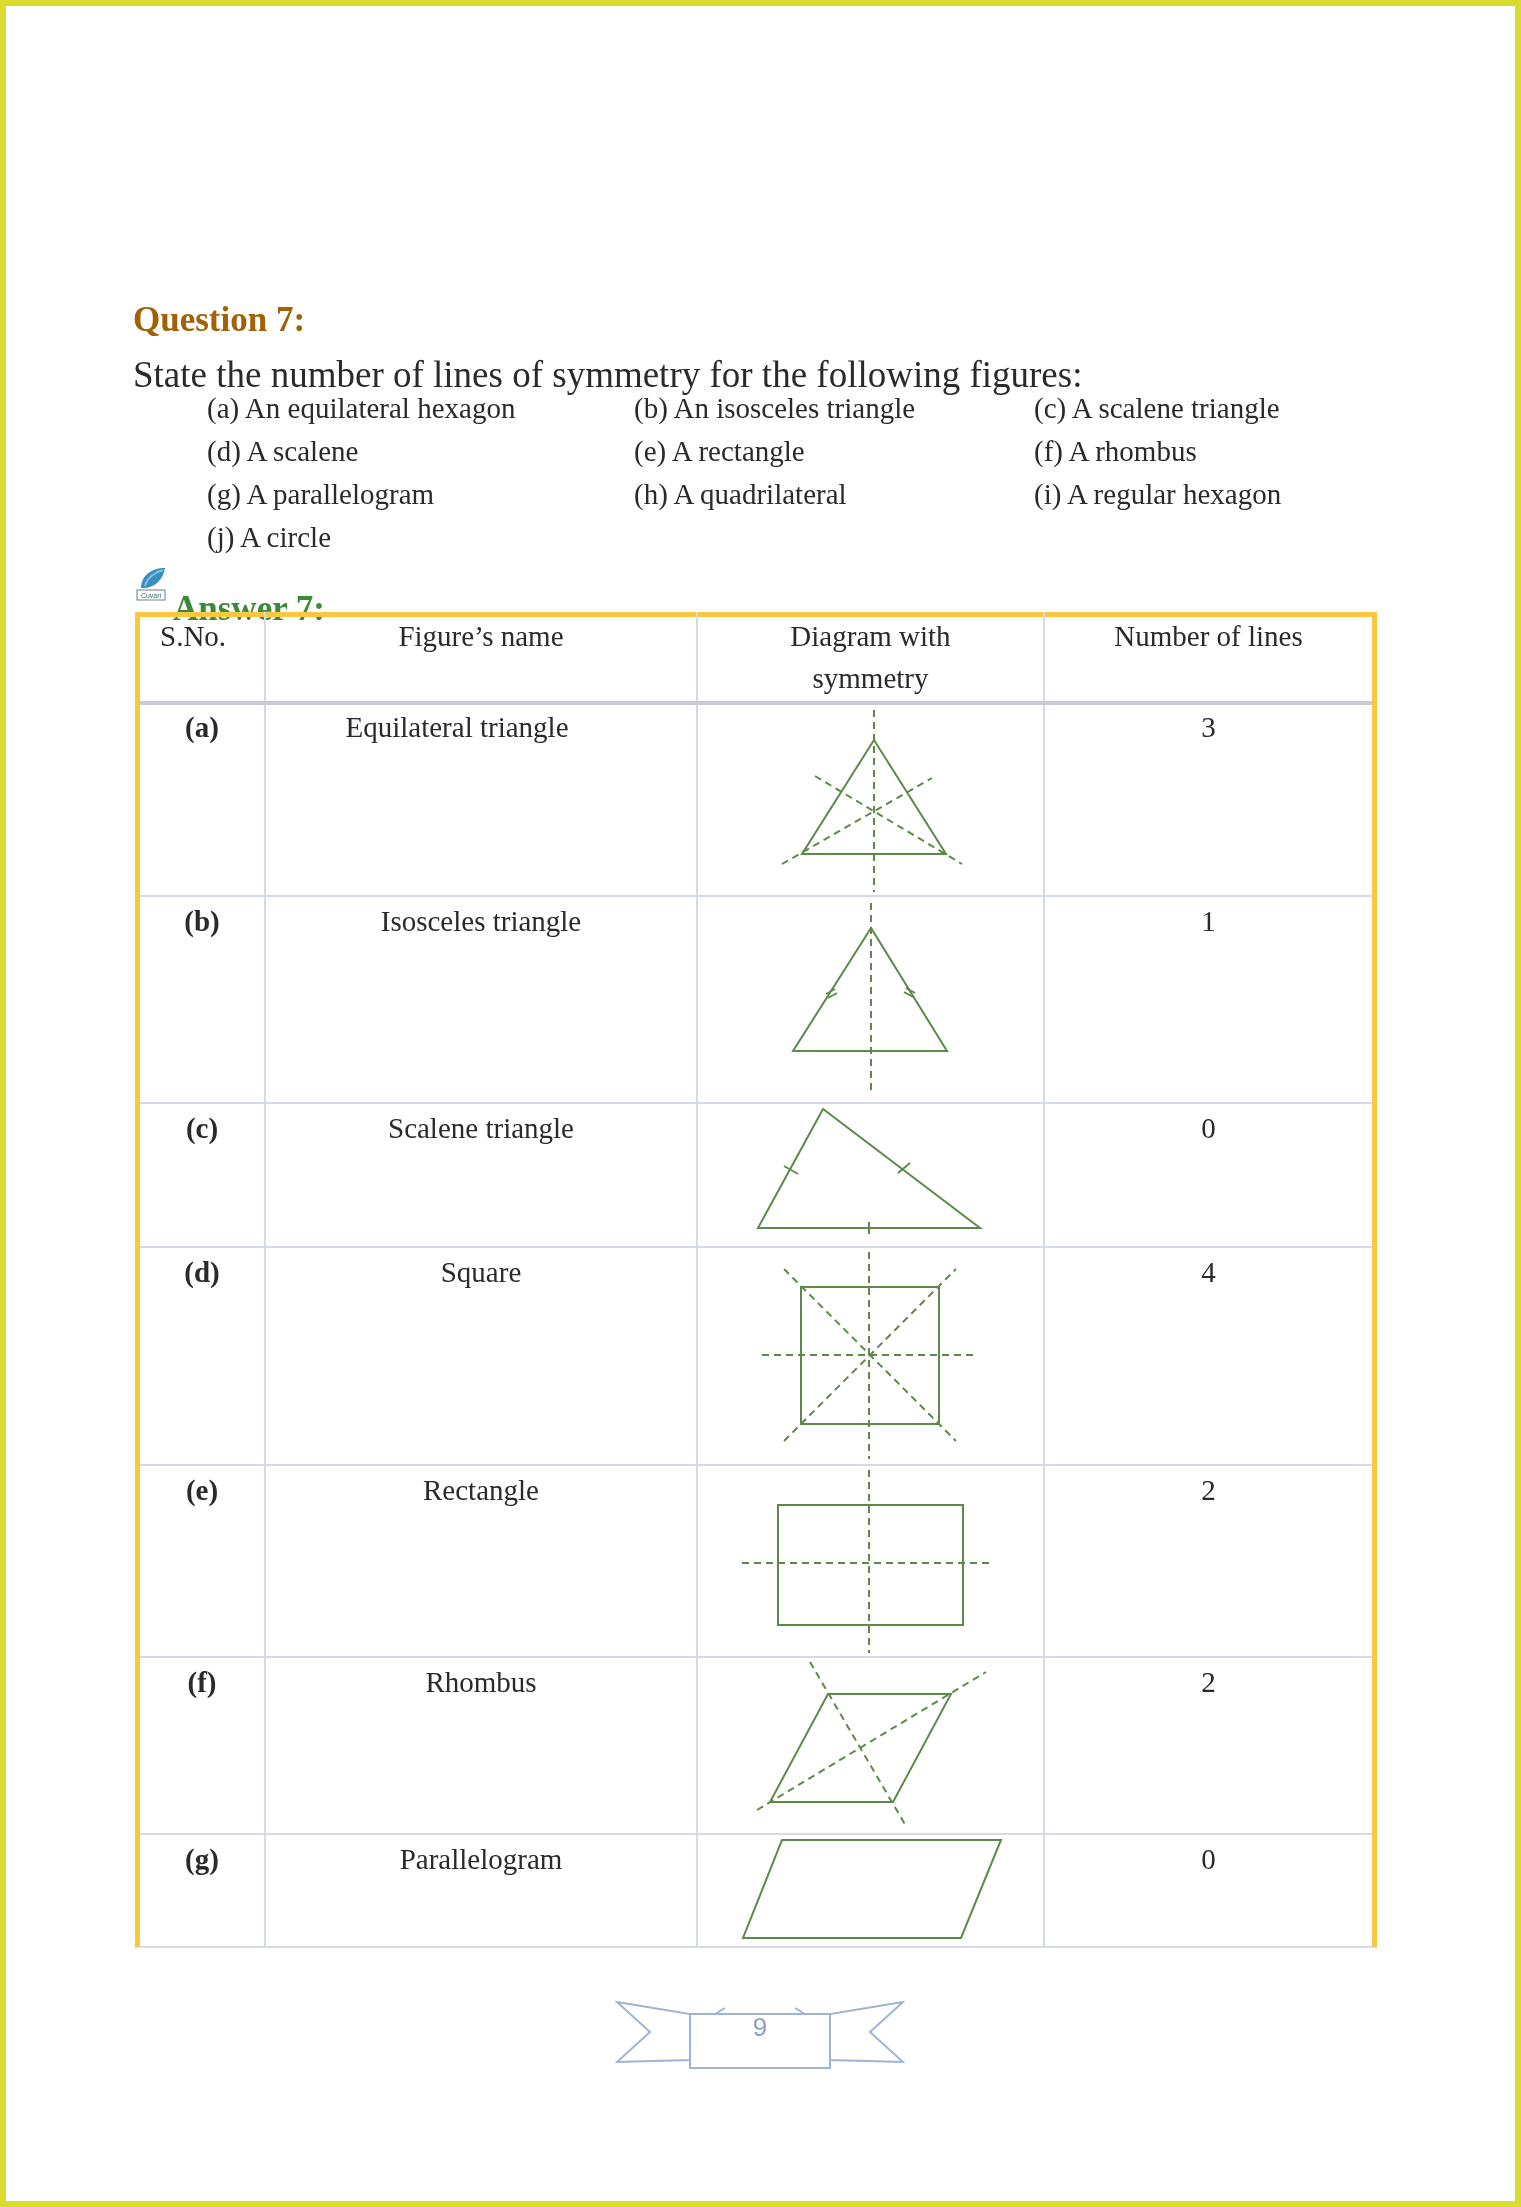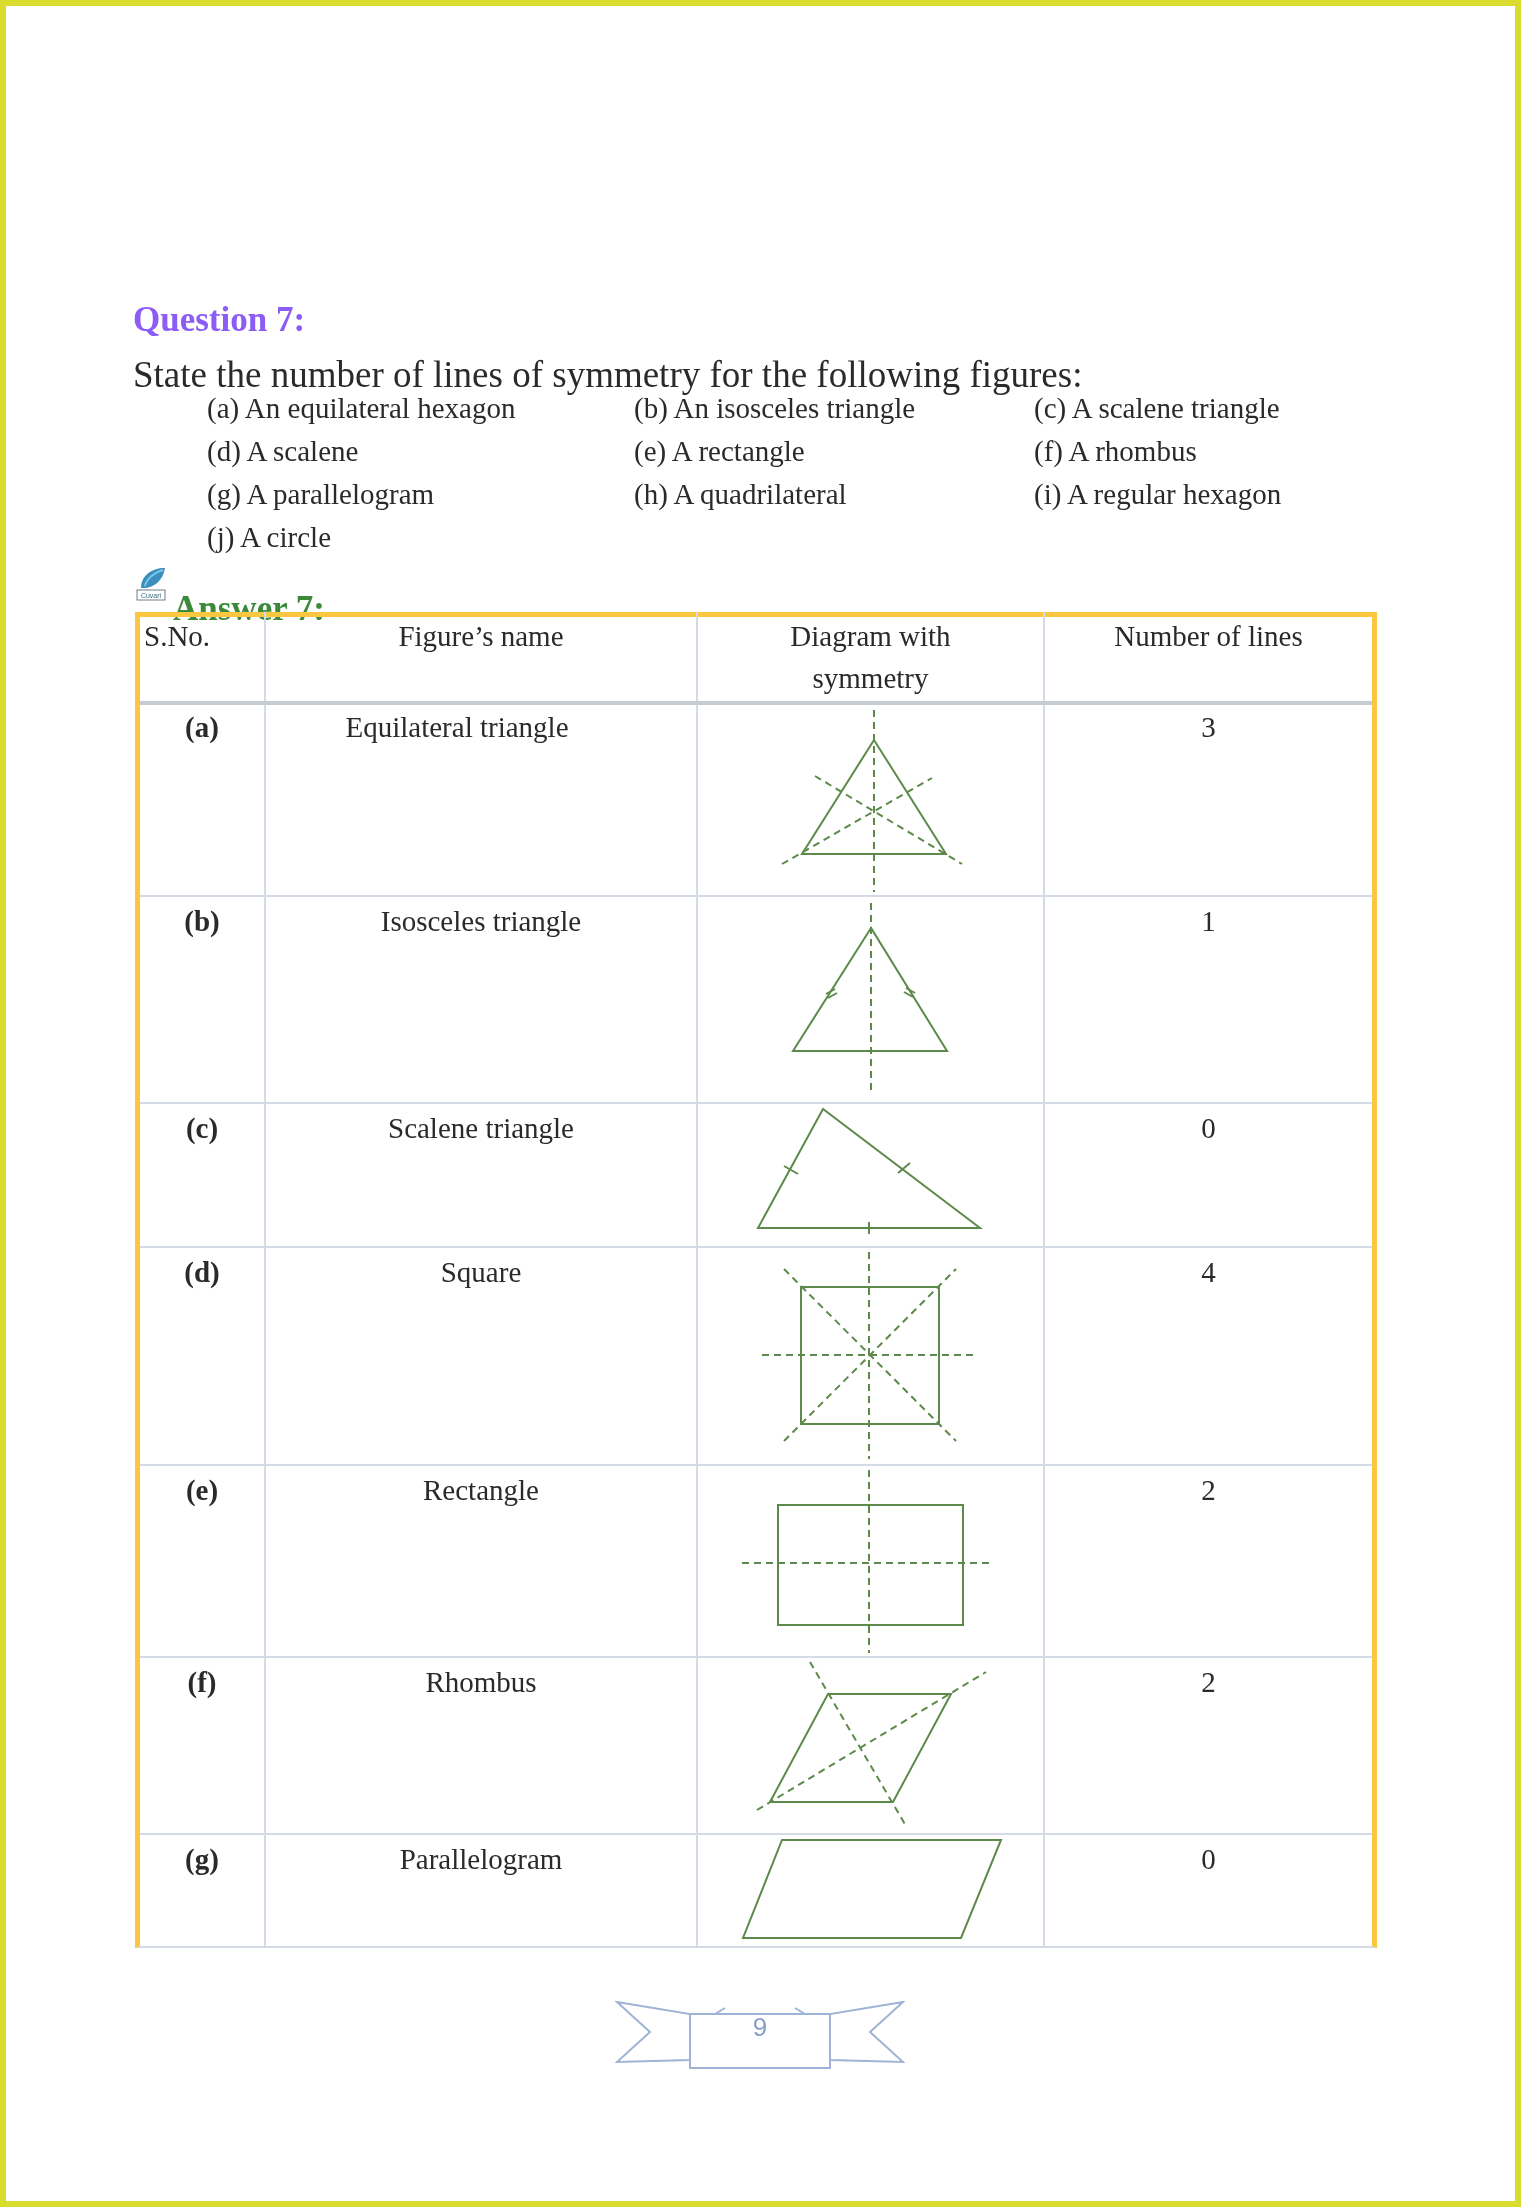--- a/index.html
+++ b/index.html
@@ -1,21 +1,21 @@
 <!DOCTYPE html>
 <html><head>
 <meta charset="utf-8">
 <style>
   html, body { margin:0; padding:0; }
   body { width:1521px; height:2207px; background:#fff; position:relative; overflow:hidden;
          font-family:"DejaVu Serif","Liberation Serif",serif; color:#2a2a2a; }
   .frame { position:absolute; left:0; top:0; width:1521px; height:2207px; box-sizing:border-box;
            border:6px solid #d9dc2c; }
   .q-title { position:absolute; left:133px; top:300px; font-family:"Liberation Serif",serif;
-             font-weight:bold; font-size:35px; color:#8b5cf6; }
+             font-weight:bold; font-size:35px; color:#a16207; }
   .q-text { position:absolute; left:133px; top:353px; font-family:"Liberation Serif",serif; font-size:37px; color:#2a2a2a; }
   .opt { position:absolute; font-family:"Liberation Serif",serif; font-size:29px; color:#2a2a2a; white-space:nowrap; }
   .a-title { position:absolute; left:173px; top:561px; font-family:"Liberation Serif",serif;
              font-weight:bold; font-size:35px; color:#3b8a3a;margin-top:28px; }
   .logo { position:absolute; left:135px; top:566px; width:32px; height:36px; }
   .tbl { position:absolute; left:135px; top:612px; width:1242px; height:1336px; box-sizing:border-box;
          border-left:5px solid #fbc740; border-right:5px solid #fbc740; border-top:5px solid #fbc740;
          border-bottom:2px solid #d4dbe6; }
   .vline { position:absolute; top:612px; width:2px; height:1336px; background:#d4dbe6; }
   .hline { position:absolute; left:140px; width:1232px; height:2px; background:#d4dbe6; }
@@ -61,21 +61,21 @@
 <div class="vline" style="left:1043px"></div>
 
 <div class="hline thick" style="top:701px"></div>
 <div class="hline" style="top:895px"></div>
 <div class="hline" style="top:1102px"></div>
 <div class="hline" style="top:1246px"></div>
 <div class="hline" style="top:1464px"></div>
 <div class="hline" style="top:1656px"></div>
 <div class="hline" style="top:1833px"></div>
 
-<div class="cell" style="left:140px;top:615px;width:124px;text-align:left;padding-left:4px;box-sizing:border-box">S.No.</div>
+<div class="cell" style="left:140px;top:615px;width:124px;text-align:left;padding-left:20px;box-sizing:border-box">S.No.</div>
 <div class="cell" style="left:266px;top:615px;width:430px">Figure’s name</div>
 <div class="cell" style="left:758px;top:615px;width:225px">Diagram with symmetry</div>
 <div class="cell" style="left:1045px;top:615px;width:327px">Number of lines</div>
 
 <div class="cell bold" style="left:140px;top:706px;width:124px">(a)</div>
 <div class="cell" style="left:266px;top:706px;width:382px">Equilateral triangle</div>
 <div class="cell" style="left:1045px;top:706px;width:327px">3</div>
 <svg class="dg" style="left:700px;top:700px" width="340" height="195">
   <g stroke="#5d8a4a" stroke-width="2" fill="none">
     <polygon points="174,40 102,154 246,154"></polygon>

